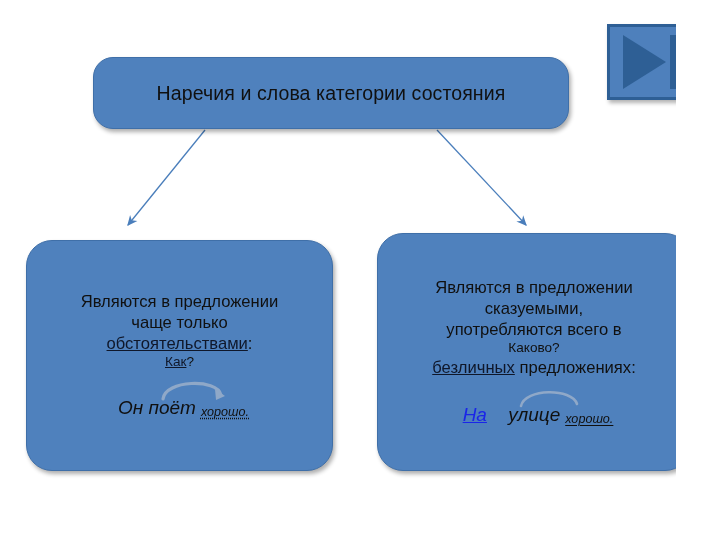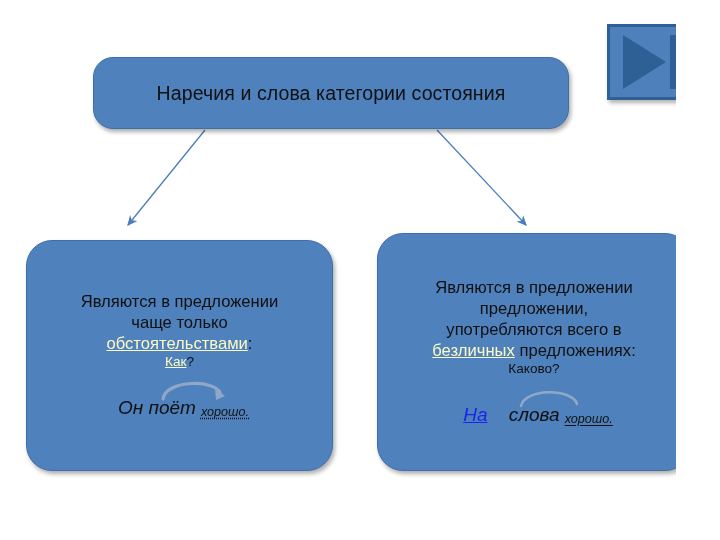--- a/index.html
+++ b/index.html
@@ -81,21 +81,21 @@
     font-size: 16.6px;
     line-height: 1.27;
     color: #101010;
   }
   .ln.small {
     font-size: 13.6px;
     line-height: 1.25;
   }
 
   .lnk {
-    color: #fef9c3;
+    color: #0f172a;
     text-decoration: underline;
   }
   .plain {
     color: #101010;
     text-decoration: none;
   }
 
   
   .example {
     position: relative;
@@ -201,34 +201,34 @@
       </span>
 
       <span class="example"><span class="subj">Он поёт</span><span class="adv">хорошо.</span></span>
     </div>
   </div>
 
   <div class="rbox" id="right-box">
     <div class="box-body">
 
       <span class="ln">Являются в предложении</span>
-      <span class="ln">предложении,</span>
+      <span class="ln">сказуемыми,</span>
       <span class="ln">употребляются всего в</span>
 
+      <span class="ln small">Каково?</span>
+
       <span class="ln"><a class="lnk" href="#">безличных</a><span class="plain"> предложениях:</span></span>
-
-      <span class="ln small">Каково?</span>
 
       <span class="arc-wrap">
         <svg width="62" height="24" viewBox="0 0 62 24" style="left:130px; top:6px;" xmlns="http://www.w3.org/2000/svg">
           <path d="M3,22 C7,4 54,4 59,20" fill="none" stroke="#8FA8C8" stroke-width="2.6" stroke-linecap="round"></path>
         </svg>
       </span>
 
-      <span class="example"><a class="subj u" href="#">На</a><span class="subj">&nbsp;</span><span class="subj">слова</span><span class="adv solid">хорошо.</span></span>
+      <span class="example"><a class="subj u" href="#">На</a><span class="subj">&nbsp;</span><span class="subj">улице</span><span class="adv solid">хорошо.</span></span>
     </div>
   </div>
 
   <div id="media-icon">
     <svg width="76" height="70" viewBox="0 0 76 70" xmlns="http://www.w3.org/2000/svg">
       <path d="M13,8 L56,35 L13,62 Z" fill="#2E5F95"></path>
       <rect x="60" y="8" width="8" height="54" fill="#2E5F95"></rect>
     </svg>
   </div>
 

